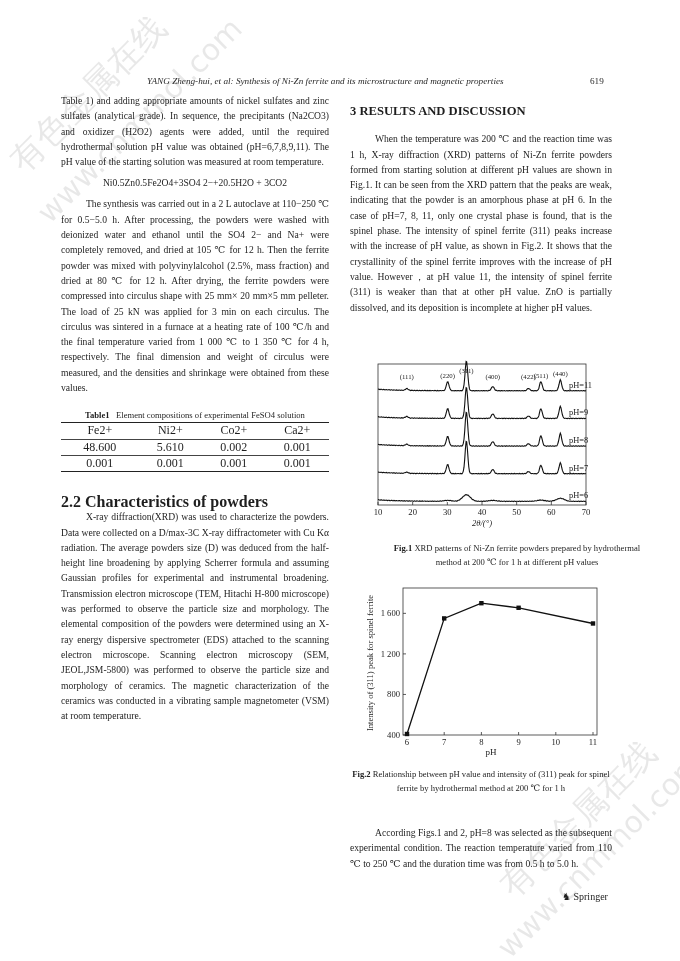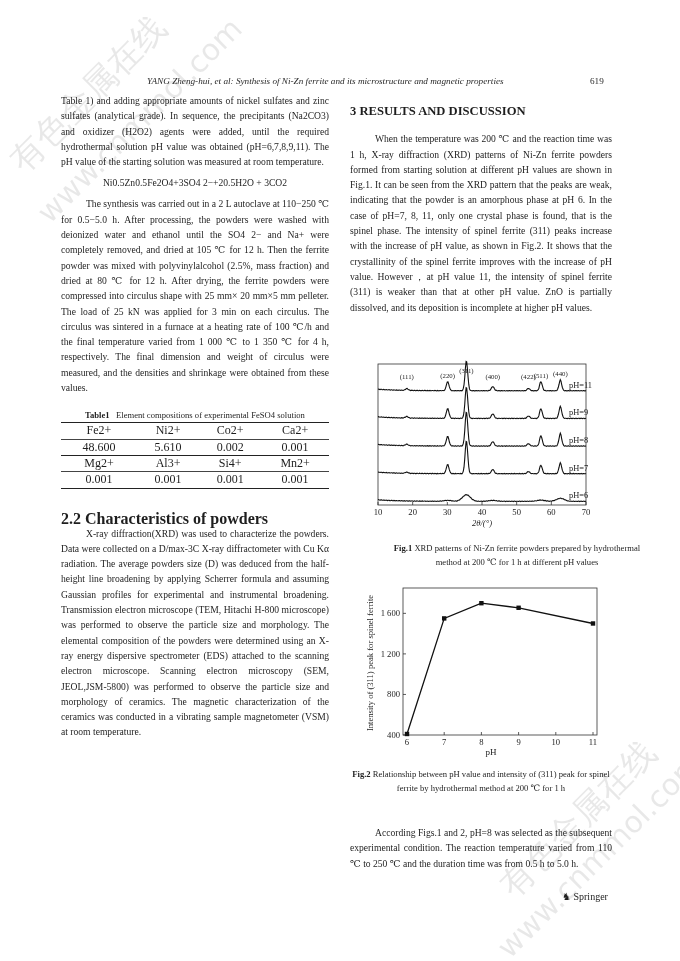--- a/index.html
+++ b/index.html
@@ -63,26 +63,20 @@
       <td>Fe2+</td>
       <td>Ni2+</td>
       <td>Co2+</td>
       <td>Ca2+</td>
     </tr>
     <tr class="mid">
       <td>48.600</td>
       <td>5.610</td>
       <td>0.002</td>
       <td>0.001</td>
-    </tr>
-    <tr class="top">
-      <td>Mg2+</td>
-      <td>Al3+</td>
-      <td>Si4+</td>
-      <td>Mn2+</td>
     </tr>
     <tr class="mid bot">
       <td>0.001</td>
       <td>0.001</td>
       <td>0.001</td>
       <td>0.001</td>
     </tr>
   </tbody>
     </table>
 

